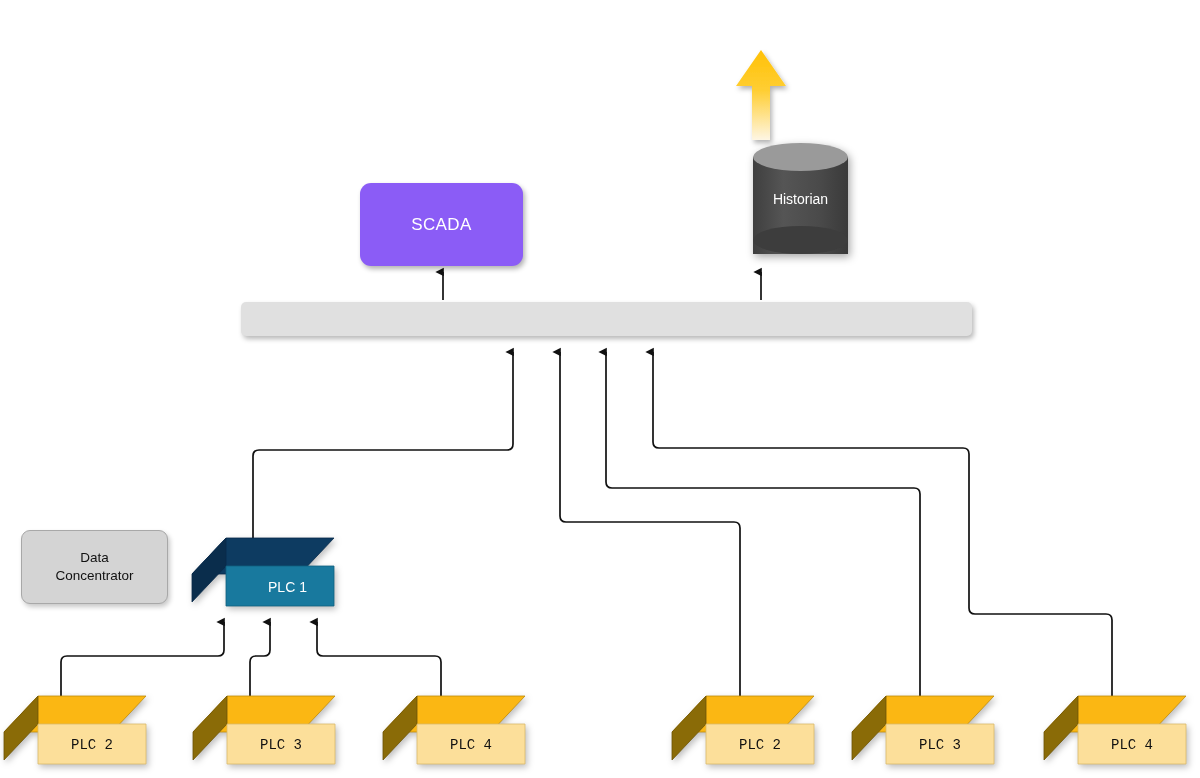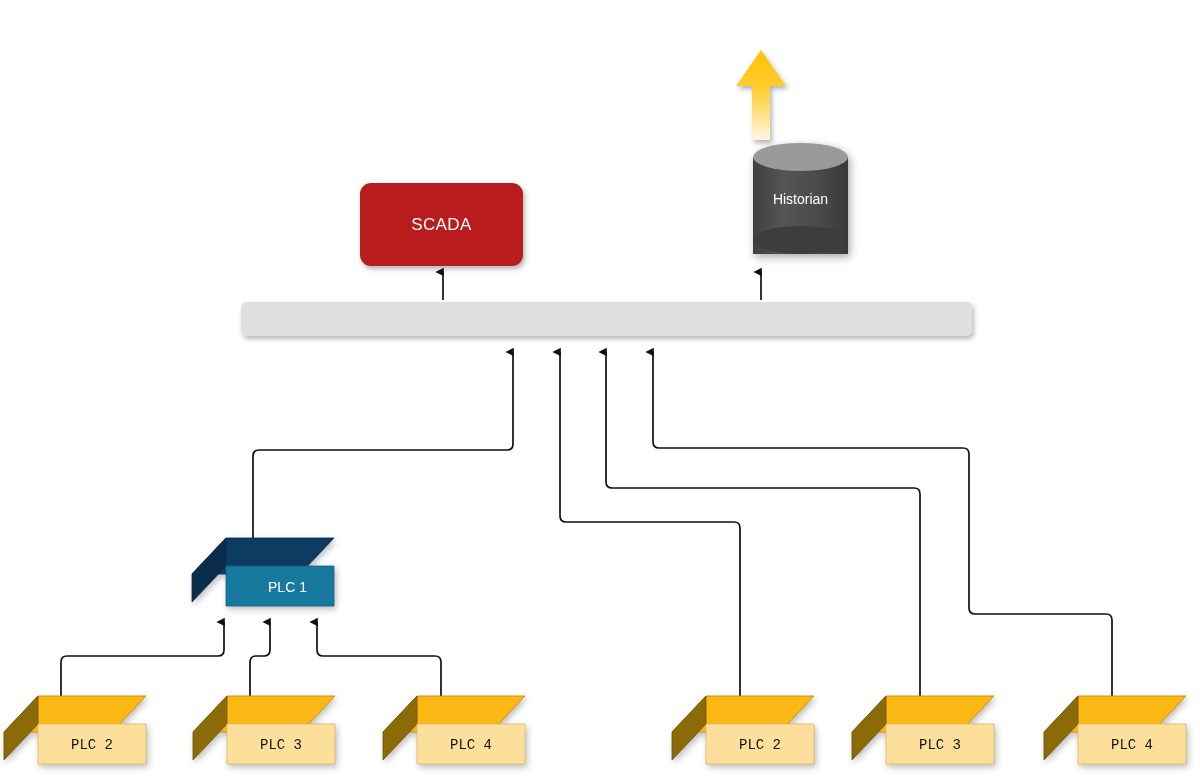--- a/index.html
+++ b/index.html
@@ -28,21 +28,21 @@
   }
 
   
   .scada-box {
     position: absolute;
     left: 360px;
     top: 183px;
     width: 163px;
     height: 83px;
     border-radius: 11px;
-    background: #b91c1c;
+    background: #8b5cf6;
     box-shadow: 2px 3px 5px rgba(0,0,0,0.30);
     display: flex;
     align-items: center;
     justify-content: center;
     color: #ffffff;
     font-size: 17px;
     letter-spacing: 0.4px;
   }
 
   
@@ -189,20 +189,26 @@
 
   <div class="cylinder">
     <div class="cyl-body"></div>
     <div class="cyl-bottom"></div>
     <div class="cyl-top"></div>
     <div class="cyl-label">Historian</div>
   </div>
 
   <div class="bus-bar"></div>
 
+  <div class="concentrator">
+    <div>
+      <div>Data</div>
+      <div>Concentrator</div>
+    </div>
+  </div>
 
   <div class="plc3d" style="left:188px; top:534px; width:150px; height:76px;">
     <svg width="150" height="76" viewBox="0 0 150 76" xmlns="http://www.w3.org/2000/svg">
       <polygon points="38,4 146,4 112,40 4,40" fill="#0d3b61" stroke="#07294a" stroke-width="0.8"></polygon>
       <polygon points="4,40 4,68 38,32 38,4" fill="#0a2d4c" stroke="#07294a" stroke-width="0.8"></polygon>
       <polygon points="38,32 146,32 146,72 38,72" fill="#18799e" stroke="#0f5f7f" stroke-width="0.8"></polygon>
     </svg>
     <span class="plc-label plc-label-dark" style="left:38px; top:45px; width:123px;">PLC 1</span>
   </div>
 

